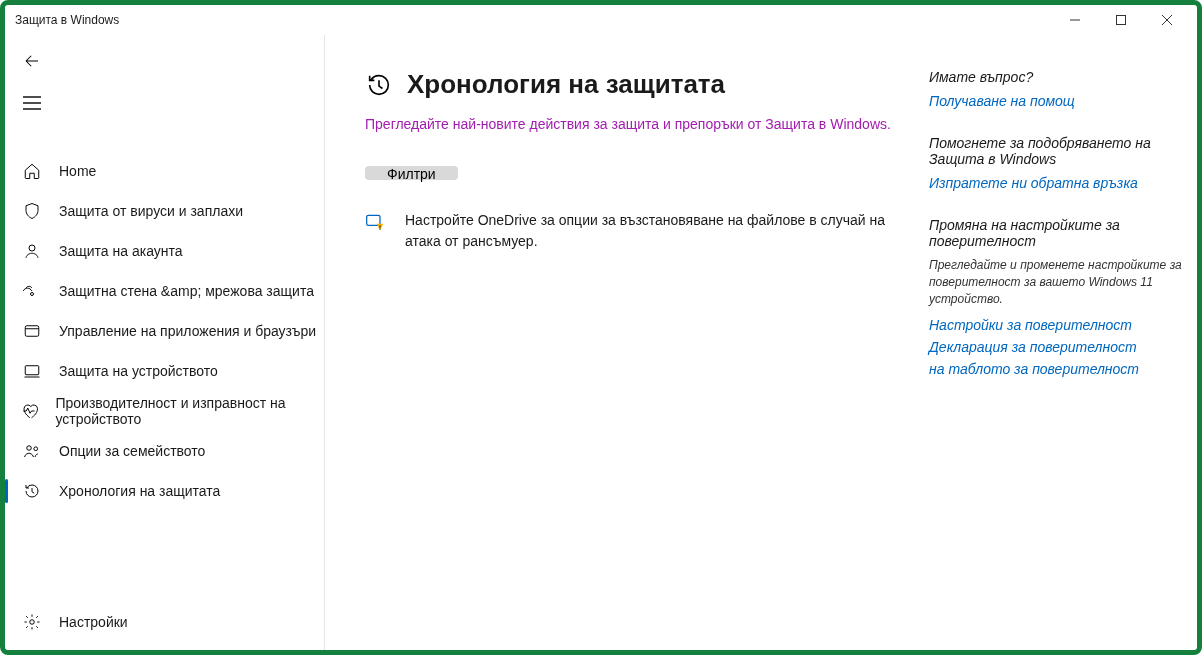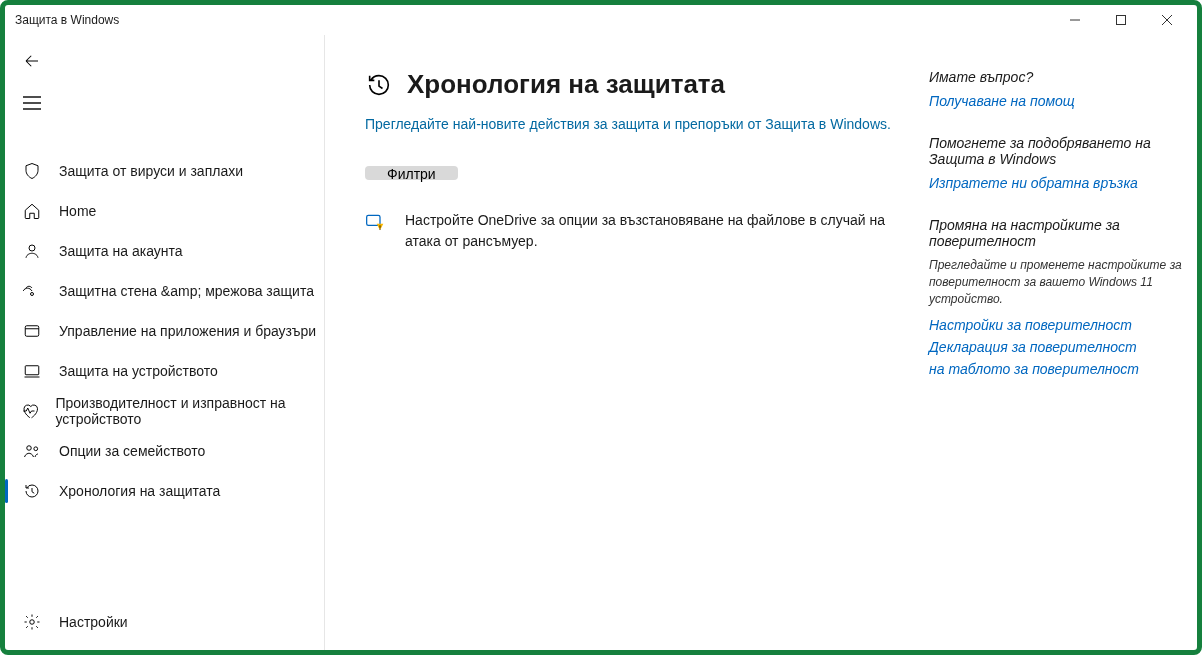--- a/index.html
+++ b/index.html
@@ -18,21 +18,21 @@
   .nav { display:flex; flex-direction:column; }
   .nav-item { height: 40px; display:flex; align-items:center; padding-left: 16px; gap: 16px; font-size: 14px; cursor: default; position: relative; }
   .nav-item .icon { width: 22px; display:flex; align-items:center; justify-content:center; }
   .nav-item.active::before { content:""; position:absolute; left:0; top:8px; bottom:8px; width:3px; background:#0067c0; border-radius:2px; }
   .sidebar .bottom { margin-top: auto; padding-bottom: 8px; }
   .content { flex: 1; display: flex; padding: 34px 0 0 40px; min-width: 0; }
   .main-col { flex: 0 0 540px; max-width: 540px; }
   .right-col { flex: 1; padding-left: 24px; padding-right: 14px; font-size: 14px; }
   .page-header { display:flex; align-items:center; gap: 14px; margin-bottom: 16px; }
   .page-header h1 { font-size: 26px; font-weight: 600; }
-  .page-sub { font-size: 14px; color:#0369a1; margin-bottom: 34px; }
+  .page-sub { font-size: 14px; color:#a21caf; margin-bottom: 34px; }
   .items-header { display:flex; align-items:center; margin-bottom: 30px; }
   .items-header .lbl { font-size: 14px; flex:1; }
   .filter-btn { background:#d9d9d9; border:none; border-radius:4px; height:14px; padding: 0 22px; font-size:14px; cursor:default; }
   .rec { display:flex; gap: 20px; }
   .rec .rec-icon { width: 20px; margin-top:2px; display:flex; justify-content:center; }
   .rec .rec-text { font-size:14px; line-height:1.5; }
   .right-col .link { color:#0067c0; font-size:14px; margin-bottom: 18px; display:block; text-decoration:none; }
   .right-col .section { margin-bottom: 26px; font-style: italic; }
   .right-col .heading { font-size:14px; font-weight:400; margin-bottom: 8px; }
   .right-col .small { font-size:12px; color:#333; line-height:1.4; margin-bottom: 10px; }
@@ -78,32 +78,32 @@
             <line x1="0" y1="1" x2="18" y2="1" stroke="#000" stroke-width="1.4"></line>
             <line x1="0" y1="7" x2="18" y2="7" stroke="#000" stroke-width="1.4"></line>
             <line x1="0" y1="13" x2="18" y2="13" stroke="#000" stroke-width="1.4"></line>
           </svg>
       </div>
 
       <div class="nav">
         <div class="nav-item">
           <span class="icon">
             <svg width="18" height="18" viewBox="0 0 24 24">
+                <path d="M3 11l9-8 9 8v10a1 1 0 0 1-1 1h-5v-7h-6v7H4a1 1 0 0 1-1-1z" fill="none" stroke="#000" stroke-width="1.3"></path>
+              </svg>
+          </span>
+          <span>Home</span>
+        </div>
+        <div class="nav-item">
+          <span class="icon">
+            <svg width="18" height="18" viewBox="0 0 24 24">
                 <path d="M12 2l8 3v6c0 5-3.5 9-8 11-4.5-2-8-6-8-11V5z" fill="none" stroke="#000" stroke-width="1.3"></path>
               </svg>
           </span>
           <span>Защита от вируси и заплахи</span>
-        </div>
-        <div class="nav-item">
-          <span class="icon">
-            <svg width="18" height="18" viewBox="0 0 24 24">
-                <path d="M3 11l9-8 9 8v10a1 1 0 0 1-1 1h-5v-7h-6v7H4a1 1 0 0 1-1-1z" fill="none" stroke="#000" stroke-width="1.3"></path>
-              </svg>
-          </span>
-          <span>Home</span>
         </div>
         <div class="nav-item">
           <span class="icon">
             <svg width="18" height="18" viewBox="0 0 24 24">
                 <circle cx="12" cy="8" r="4" fill="none" stroke="#000" stroke-width="1.3"></circle>
                 <path d="M4 21c1-5 6-6 8-6s7 1 8 6" fill="none" stroke="#000" stroke-width="1.3"></path>
               </svg>
           </span>
           <span>Защита на акаунта</span>
         </div>

